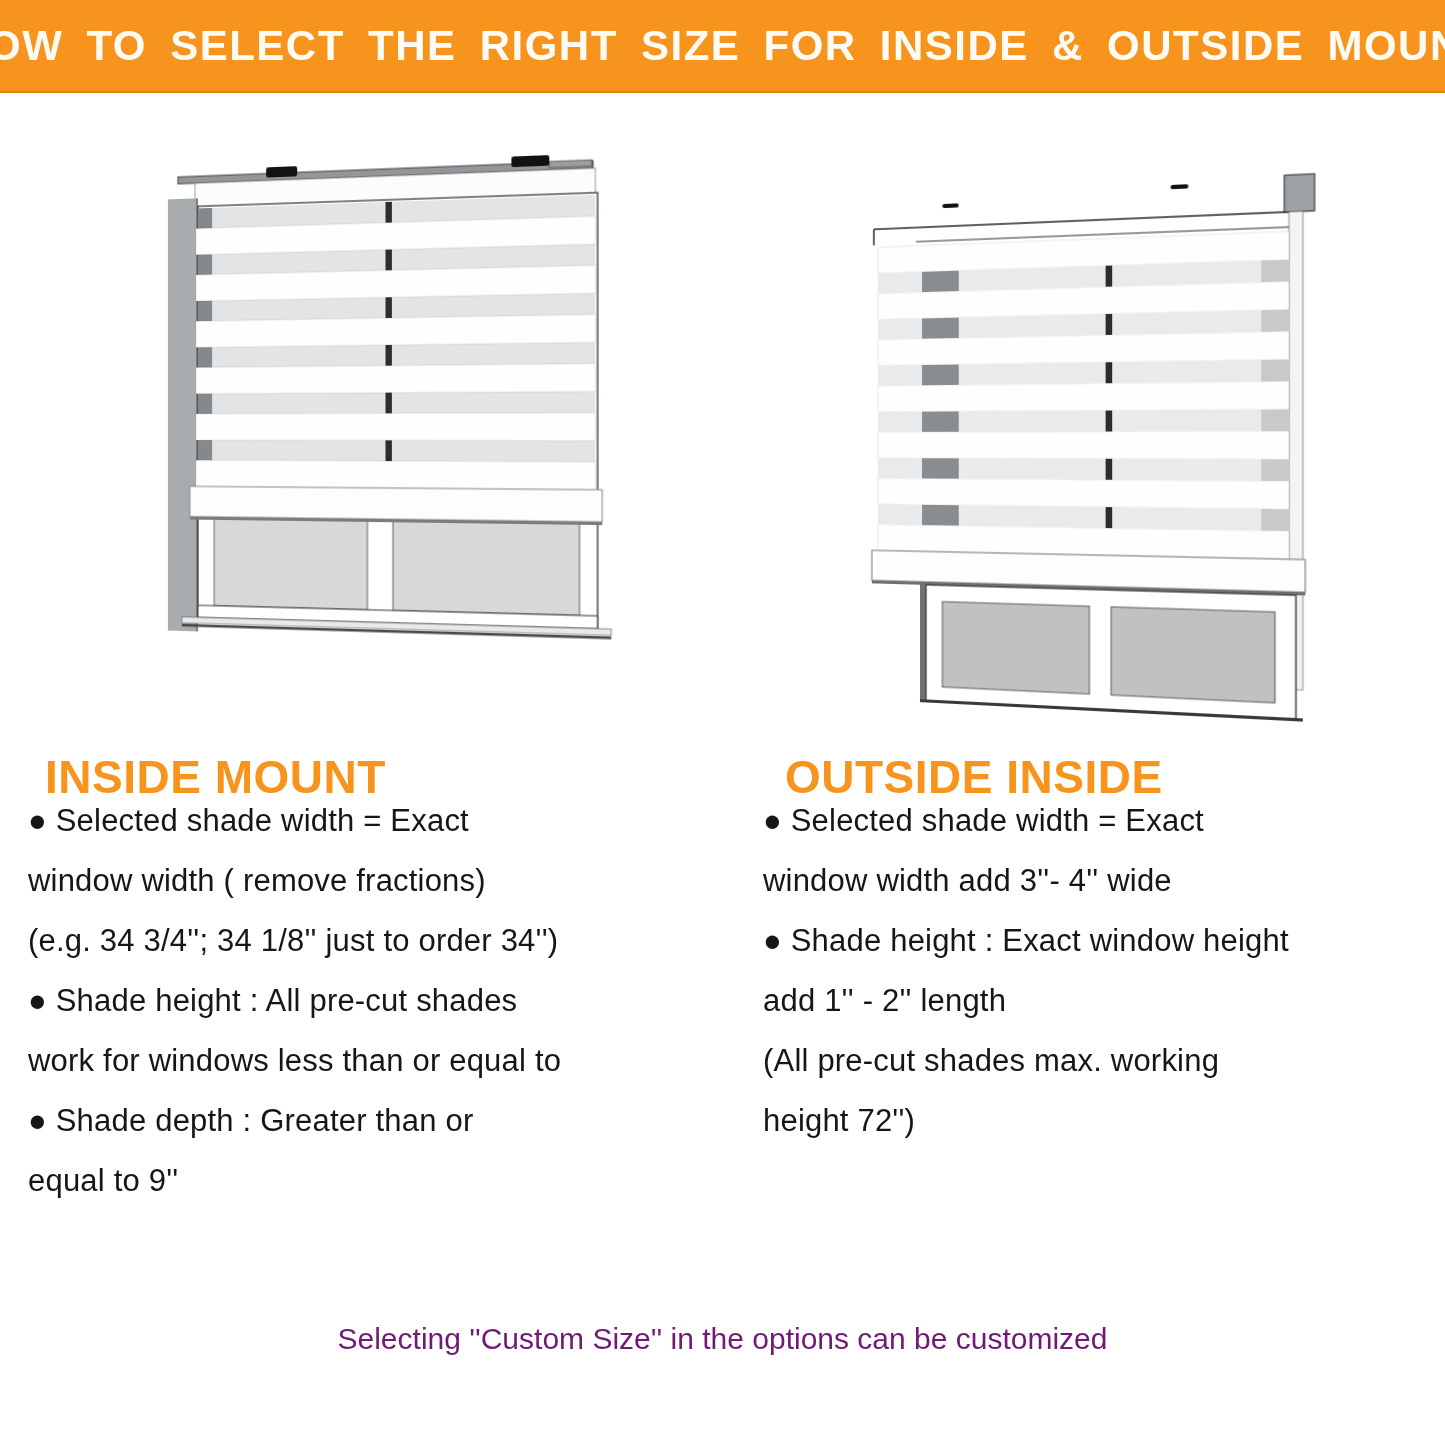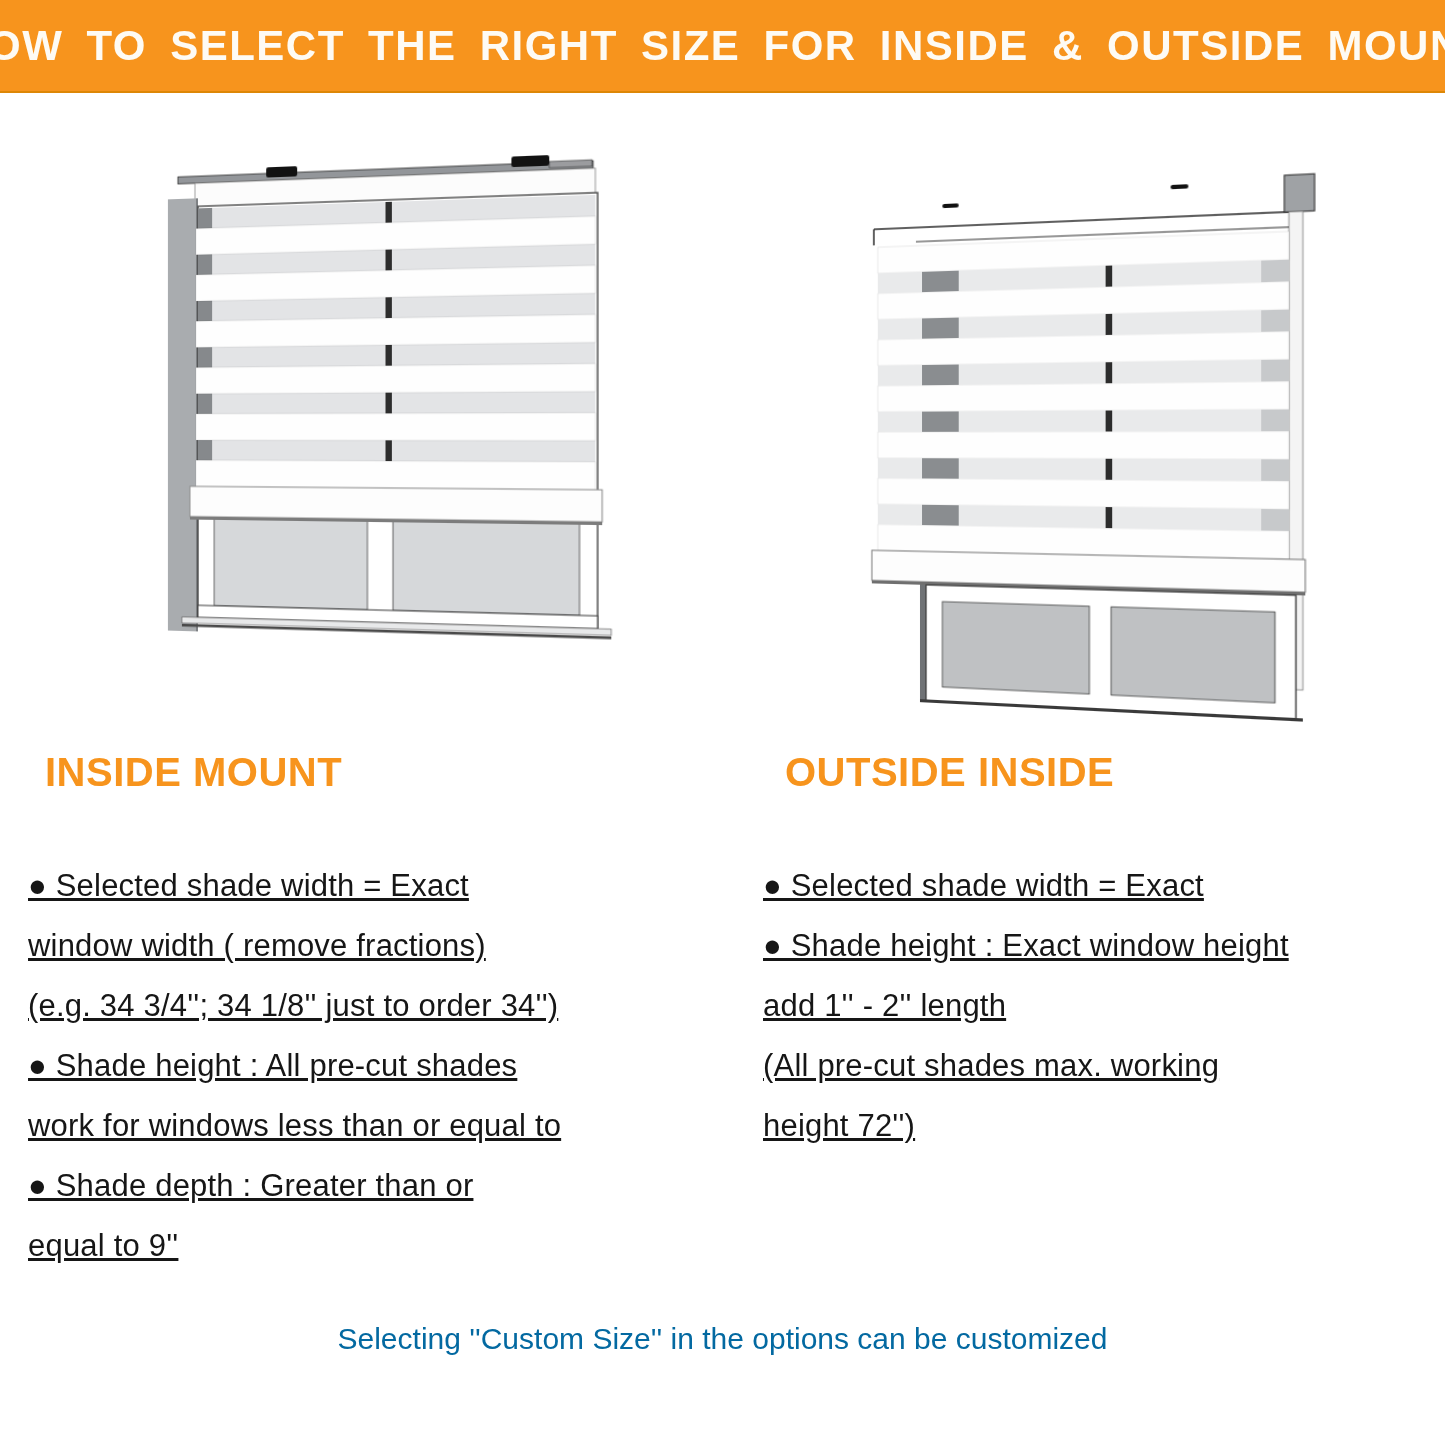--- a/index.html
+++ b/index.html
@@ -27,36 +27,36 @@
   }
   .illus svg { overflow:visible; display:block; }
   .persp-left  { transform: perspective(800px) rotateY(-7deg);  transform-origin:0% 50%; }
   .persp-right { transform: perspective(800px) rotateY(-9deg);  transform-origin:0% 50%; }
   .illus-left  { left:150px; top:148px; width:475px; height:566px; }
   .illus-right { left:858px; top:140px; width:480px; height:604px; }
 
   .col-heading {
     position:absolute; top:750px;
     color:var(--accent-orange, #F7941D);
-    font-size:40px; font-weight:700; letter-spacing:0.5px; white-space:nowrap;
+    font-size:46px; font-weight:700; letter-spacing:0.5px; white-space:nowrap;
   }
   .heading-inside  { left:45px;  }
   .heading-outside { left:785px; }
 
   .spec-col {
-    position:absolute; top:856px; font-size:31px; line-height:60px;
-    letter-spacing:0.2px; white-space:nowrap;text-decoration:underline;
+    position:absolute; top:791px; font-size:31px; line-height:60px;
+    letter-spacing:0.2px; white-space:nowrap;
   }
   .spec-col-left  { left:28px;  width:700px; }
   .spec-col-right { left:763px; width:670px; }
   .spec-line { height:60px; }
 
   .footer-note {
     position:absolute; left:0; top:1322px; width:1445px;
-    text-align:center; font-size:30px; color:#0369a1; white-space:nowrap;
+    text-align:center; font-size:30px; color:#701a75; white-space:nowrap;
   }
 </style>
 </head>
 <body>
 
 <div class="banner">
   <span class="banner-title">HOW TO SELECT THE RIGHT SIZE FOR INSIDE &amp; OUTSIDE MOUNT</span>
 </div>
 
 <div class="illus illus-left">
@@ -236,19 +236,20 @@
   <div class="spec-line">window width ( remove fractions)</div>
   <div class="spec-line">(e.g. 34 3/4''; 34 1/8'' just to order 34'')</div>
   <div class="spec-line">● Shade height : All pre-cut shades</div>
   <div class="spec-line">work for windows less than or equal to</div>
   <div class="spec-line">● Shade depth : Greater than or</div>
   <div class="spec-line">equal to 9''</div>
 </div>
 
 <div class="spec-col spec-col-right">
   <div class="spec-line">● Selected shade width = Exact</div>
+  <div class="spec-line">window width add 3''- 4'' wide</div>
   <div class="spec-line">● Shade height : Exact window height</div>
   <div class="spec-line">add 1'' - 2'' length</div>
   <div class="spec-line">(All pre-cut shades max. working</div>
   <div class="spec-line">height 72'')</div>
 </div>
 
 <div class="footer-note">Selecting ''Custom Size'' in the options can be customized</div>
 
 </body></html>

